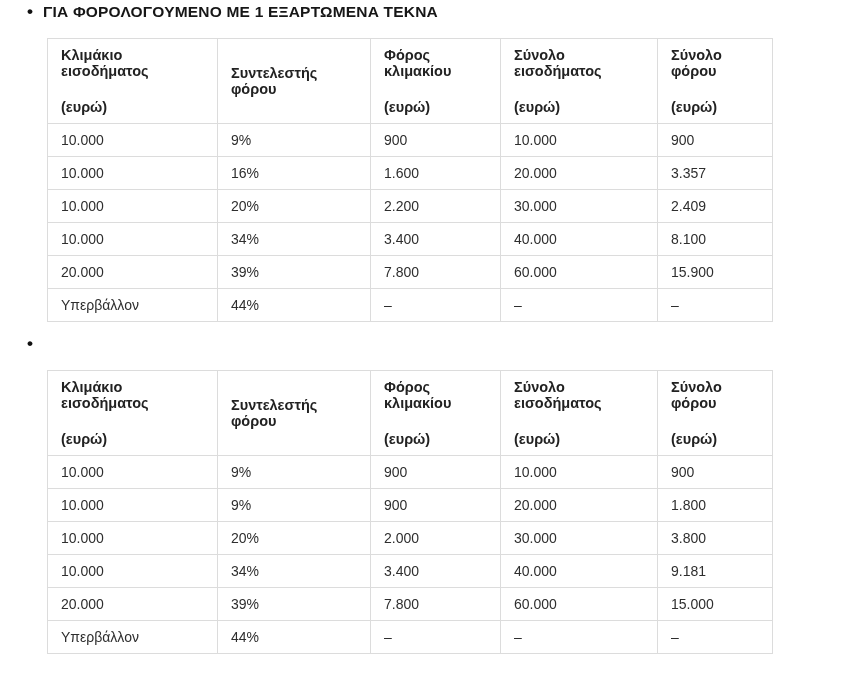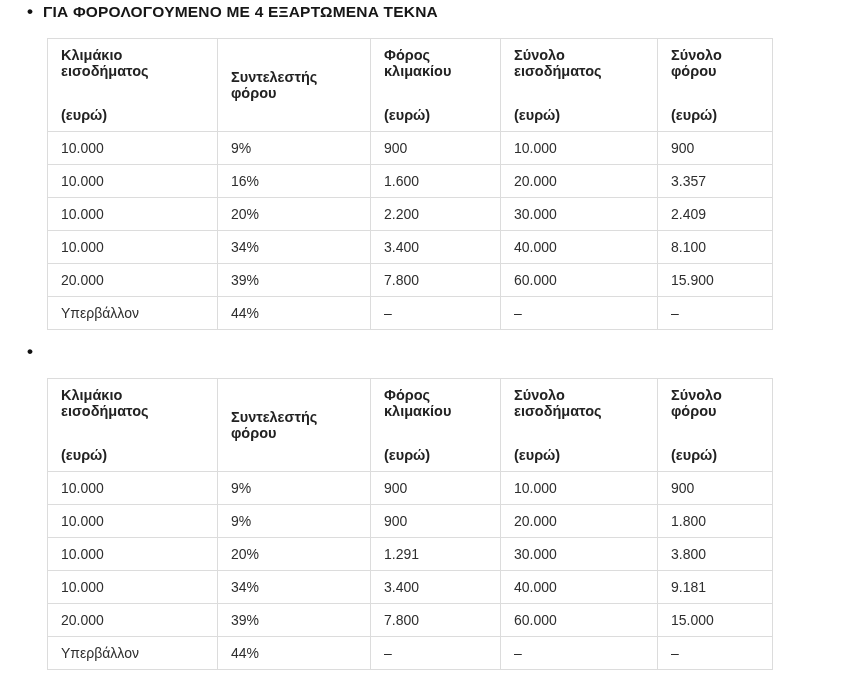--- a/index.html
+++ b/index.html
@@ -58,32 +58,32 @@
   }
   .tax-table thead tr { height: 85px; }
   .tax-table tbody tr { height: 33px; }
   .tax-table th {
     font-weight: bold;
     font-size: 14.5px;
     color: #222222;
     white-space: normal;
   }
   .h-line1 { margin: 0; }
-  .h-line2 { margin-top: 28px; }
+  .h-line2 { margin-top: 20px; }
   .h-line2:empty { display: none; }
 </style>
 </head>
 <body>
 
 <div class="page">
 
   <div class="section">
     <div class="heading-row">
       <span class="bullet">•</span>
-      <span class="section-heading">ΓΙΑ ΦΟΡΟΛΟΓΟΥΜΕΝΟ ΜΕ 4 ΕΞΑΡΤΩΜΕΝΑ ΤΕΚΝΑ</span>
+      <span class="section-heading">ΓΙΑ ΦΟΡΟΛΟΓΟΥΜΕΝΟ ΜΕ 1 ΕΞΑΡΤΩΜΕΝΑ ΤΕΚΝΑ</span>
     </div>
     <table class="tax-table">
       <colgroup>
         <col style="width:170px">
           <col style="width:153px">
           <col style="width:130px">
           <col style="width:157px">
           <col style="width:115px">
       </colgroup>
       <thead>
@@ -204,21 +204,21 @@
         <tr>
           <td>10.000</td>
           <td>9%</td>
           <td>900</td>
           <td>20.000</td>
           <td>1.800</td>
         </tr>
         <tr>
           <td>10.000</td>
           <td>20%</td>
-          <td>1.291</td>
+          <td>2.000</td>
           <td>30.000</td>
           <td>3.800</td>
         </tr>
         <tr>
           <td>10.000</td>
           <td>34%</td>
           <td>3.400</td>
           <td>40.000</td>
           <td>9.181</td>
         </tr>

